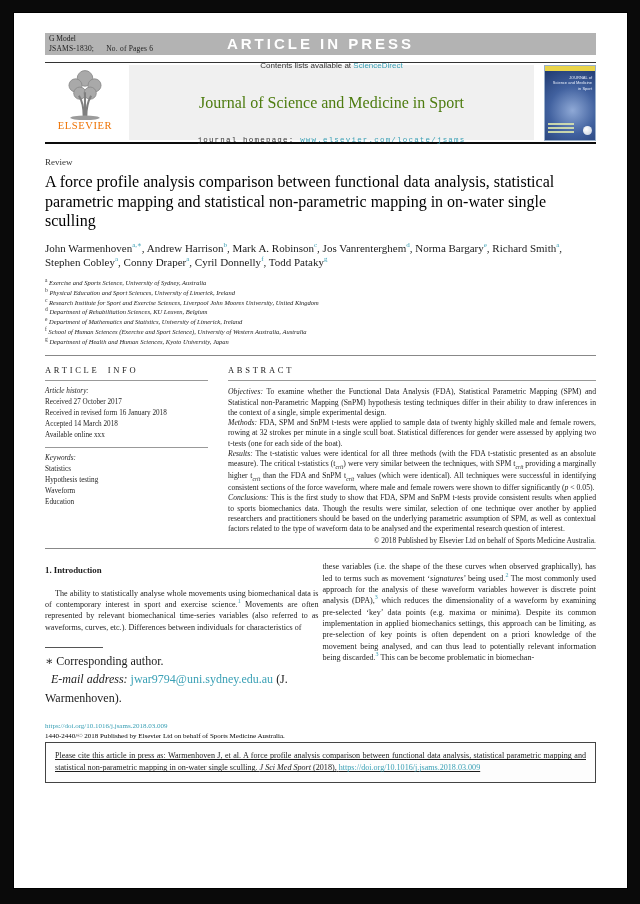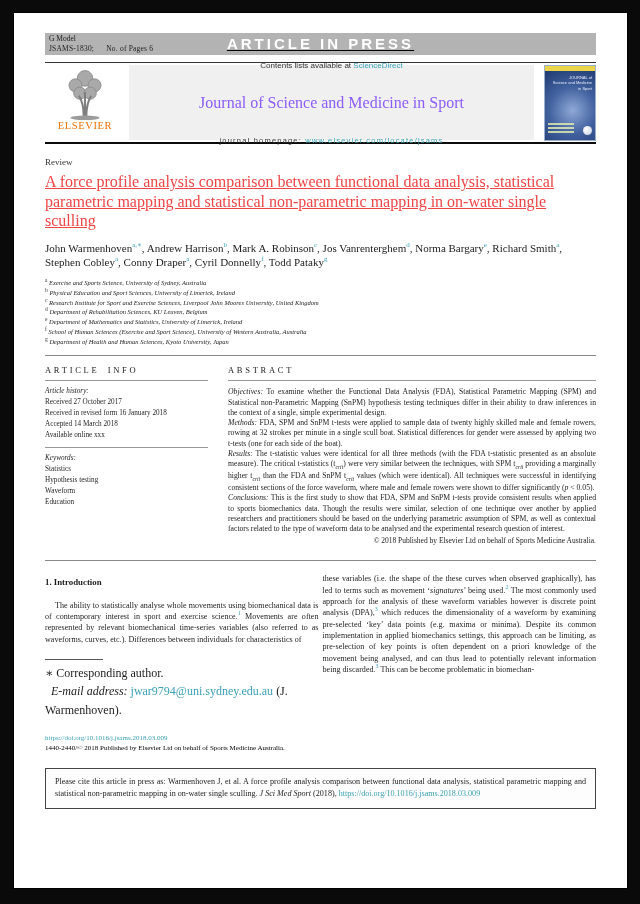--- a/index.html
+++ b/index.html
@@ -2,63 +2,63 @@
 <html><head>
 <meta charset="utf-8">
 <style>
   * { margin:0; padding:0; box-sizing:border-box; }
   html,body { width:640px; height:904px; }
   body { background:#0a0a0a; padding:13px 13px 16px 14px; font-family:"Liberation Serif","DejaVu Serif",serif; }
   .page { width:613px; height:875px; background:#ffffff; overflow:hidden; box-shadow:0 0 0 1px #000; }
   .content { padding:20px 31px 0 31px; }
 
   
-  .top-strip { height:22px; background:#b3b3b3; position:relative;text-decoration:underline; }
+  .top-strip { height:22px; background:#b3b3b3; position:relative; }
   .gmodel { position:absolute; left:4px; top:1px; font-size:7.5px; line-height:1.3; color:#1d1d1d; }
   .gmodel .ms { letter-spacing:0.2px; }
   .gmodel .ms span + span { margin-left:10px; }
   .banner-title { text-align:center; line-height:22px; font-family:"Liberation Sans","DejaVu Sans",sans-serif;
                   font-weight:bold; font-size:15px; letter-spacing:3px; color:#ffffff; }
 
   .running-head { text-align:center; margin-top:9px; font-size:7.5px; color:#3aa0b5; }
 
   
   .masthead { margin-top:7px; border-top:1.5px solid #333; border-bottom:2.5px solid #0c0c0c;
               display:flex; align-items:stretch; height:82px; }
   .mh-logo { width:80px; background:#fff; display:flex; flex-direction:column; align-items:center; justify-content:flex-start; padding-top:3px; }
   .mh-logo .pub-name { font-size:10.5px; color:#ee7203; letter-spacing:0.6px; margin-top:-2px; }
   .mh-center { flex:1; background:#f0f0f0; text-align:center; display:flex; flex-direction:column; justify-content:center; gap:24px; margin:2px 4px; }
   .contents-line { font-family:"Liberation Sans","DejaVu Sans",sans-serif; font-size:8px; color:#333; }
-  .journal-title { font-size:16px; color:#8b5cf6; }
-  .homepage-line { font-family:Liberation Sans, sans-serif; font-size:7.5px; letter-spacing:1.2px; color:#333;text-align:center; }
+  .journal-title { font-size:16px; color:#4d7c0f; }
+  .homepage-line { font-family:Liberation Mono, monospace; font-size:7.5px; letter-spacing:1.2px; color:#333;text-align:center; }
   .link { color:#3aa0b5; text-decoration:none; }
   .mh-cover { width:58px; background:#fff; display:flex; align-items:center; justify-content:flex-end; }
   .cover { width:52px; height:76px; position:relative; overflow:hidden; border:1px solid #9ab0cc;
            background:radial-gradient(circle at 55% 60%, #8fa9d6 0%, #41619f 45%, #1a3368 100%); }
   .cover-band { position:absolute; top:0; left:0; right:0; height:5px; background:#e9d44a; }
   .cover-title { position:absolute; top:9px; right:3px; text-align:right; color:#e8eefb; font-size:4px; line-height:1.4;
                  font-family:"Liberation Sans","DejaVu Sans",sans-serif; }
   .cover-bottext { position:absolute; bottom:5px; left:3px; width:26px; }
   .cover-bottext i { display:block; height:2px; background:#dfe9ae; margin-bottom:2px; opacity:0.85; }
   .cover-logo { position:absolute; bottom:5px; right:3px; width:9px; height:9px; border-radius:50%;
                 background:radial-gradient(circle at 35% 35%, #ffffff, #c4cede); }
 
   .review-label { margin-top:13px; font-size:9px; color:#333; }
 
-  .article-title { margin-top:5px; font-size:16px; font-weight:normal; line-height:1.22; color:#ef4444;text-decoration:underline; }
+  .article-title { margin-top:5px; font-size:16px; font-weight:normal; line-height:1.22; color:#000000; }
 
   .authors { margin-top:10px; font-size:11px; line-height:1.35; color:#1c1c1c; width:520px; }
   .authors sup { color:#3aa0b5; font-size:7px; }
 
   .affils { margin-top:8px; font-size:6.5px; font-style:italic; line-height:1.5; color:#222; }
   .affils sup { font-style:normal; font-size:5.5px; color:#333; }
 
   
   .info-abs { margin-top:9px; border-top:1px solid #888; border-bottom:1px solid #888;
-              padding:9px 0 15px 0; display:flex; gap:20px; }
+              padding:9px 0 3px 0; display:flex; gap:20px; }
   .info-col { width:163px; flex:none; }
   .col-heading { font-size:8.5px; letter-spacing:0.32em; word-spacing:0.4em; color:#222; padding-bottom:5px; border-bottom:1px solid #999; }
   .info-block { border-bottom:1px solid #999; padding:5px 0 7px 0; font-size:7.2px; line-height:1.5; color:#1e1e1e; }
   .info-block.last { border-bottom:none; }
   .ital-label { font-style:italic; }
   .abs-col { flex:1; }
   .abs-body { padding-top:6px; font-size:7.7px; line-height:1.33; text-align:justify; color:#1c1c1c; }
   .abs-p .abs-label { font-style:italic; }
   .abs-p sub { font-size:5.6px; font-style:italic; }
   .abs-copyright { text-align:right; margin-top:2px; font-size:7.5px; color:#1c1c1c; }
@@ -70,22 +70,22 @@
   .para.indent { text-indent:10px; }
   .body-col sup { color:#3aa0b5; font-size:6px; }
 
   .footnote { margin-top:auto; padding-top:14px; text-align:left; }
   .fn-rule { width:58px; border-top:1px solid #555; margin-bottom:4px; }
   .fn-line { font-size:12px; line-height:1.55; color:#1c1c1c; }
   .fn-line .em { font-style:italic; }
 
   .doi-block { margin-top:13px; font-size:7px; line-height:1.55; }
 
-  .cite-box { margin-top:14px; border:1.2px solid #444; background:#fdfdfd; padding:7px 9px;
-              font-size:8.1px; line-height:1.5; text-align:justify; color:#1c1c1c; }
+  .cite-box { margin-top:0; border:1.2px solid #444; background:#fdfdfd; padding:7px 9px;
+              font-size:8.1px; line-height:1.5; text-align:justify; color:#1c1c1c;text-decoration:underline; }
 
   sup { line-height:0; }
 </style>
 </head>
 <body>
 
 <div class="page">
   <div class="content">
 
     <div class="top-strip">

